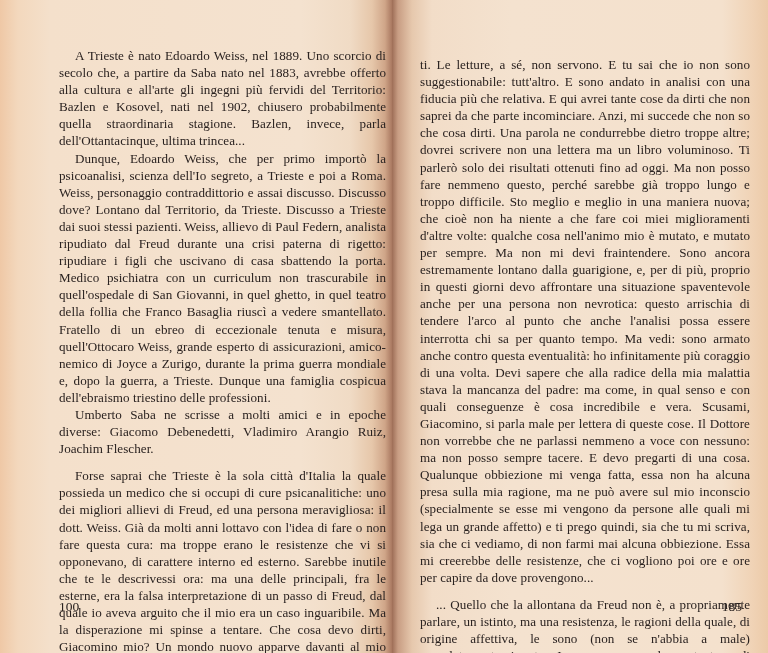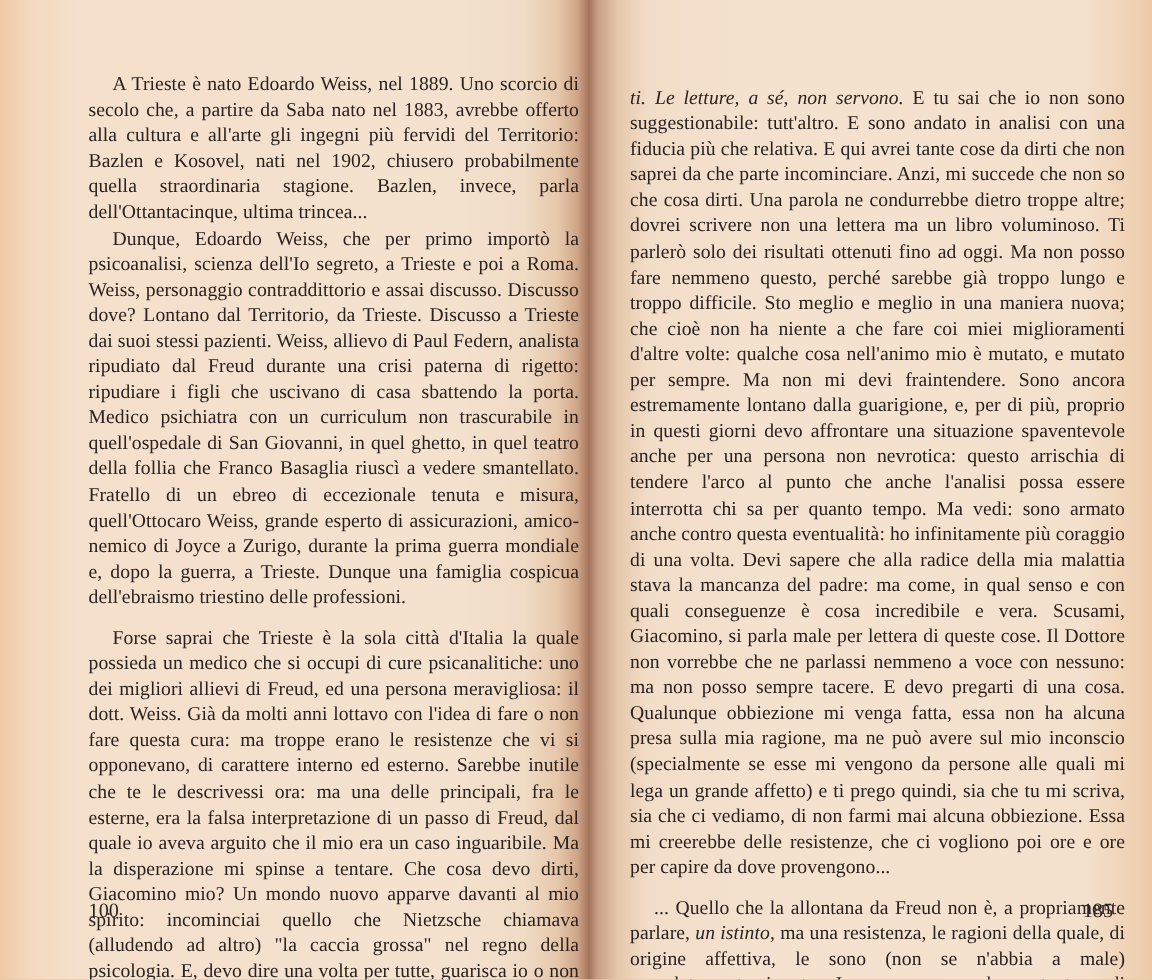--- a/index.html
+++ b/index.html
@@ -60,21 +60,20 @@
       margin: 0;
       text-indent: 16px;
     }
     .para.no-indent {
       text-indent: 0;
     }
     .para.gap {
       margin-top: 10px;
     }
     .ital {
-      font-style: italic;
     }
     .page-number {
       position: absolute;
       font-size: 13.5px;
       color: #2a2220;
       text-align: center;
     }
     .page-left .page-number {
       left: 59px;
       top: 599px;
@@ -86,20 +85,21 @@
   </style>
 </head>
 <body>
 
 <div class="spread">
 
   <div class="page page-left">
     <div class="text-block">
       <p class="para">A Trieste è nato Edoardo Weiss, nel 1889. Uno scorcio di secolo che, a partire da Saba nato nel 1883, avrebbe offerto alla cultura e all'arte gli ingegni più fervidi del Territorio: Bazlen e Kosovel, nati nel 1902, chiusero probabilmente quella straordinaria stagione. Bazlen, invece, parla dell'Ottantacinque, ultima trincea...</p>
       <p class="para">Dunque, Edoardo Weiss, che per primo importò la psicoanalisi, scienza dell'Io segreto, a Trieste e poi a Roma. Weiss, personaggio contraddittorio e assai discusso. Discusso dove? Lontano dal Territorio, da Trieste. Discusso a Trieste dai suoi stessi pazienti. Weiss, allievo di Paul Federn, analista ripudiato dal Freud durante una crisi paterna di rigetto: ripudiare i figli che uscivano di casa sbattendo la porta. Medico psichiatra con un curriculum non trascurabile in quell'ospedale di San Giovanni, in quel ghetto, in quel teatro della follia che Franco Basaglia riuscì a vedere smantellato. Fratello di un ebreo di eccezionale tenuta e misura, quell'Ottocaro Weiss, grande esperto di assicurazioni, amico-nemico di Joyce a Zurigo, durante la prima guerra mondiale e, dopo la guerra, a Trieste. Dunque una famiglia cospicua dell'ebraismo triestino delle professioni.</p>
+      <p class="para">Umberto Saba ne scrisse a molti amici e in epoche diverse: Giacomo Debenedetti, Vladimiro Arangio Ruiz, Joachim Flescher.</p>
       <p class="para gap"><span>Forse saprai che Trieste è la sola città d'Italia la quale possieda un medico che si occupi di cure psicanalitiche: uno dei migliori allievi di Freud, ed una persona meravigliosa: il dott. Weiss. Già da molti anni lottavo con l'idea di fare o non fare questa cura: ma troppe erano le resistenze che vi si opponevano, di carattere interno ed esterno. Sarebbe inutile che te le descrivessi ora: ma una delle principali, fra le esterne, era la falsa interpretazione di un passo di Freud, dal quale io aveva arguito che il mio era un caso inguaribile. Ma la disperazione mi spinse a tentare. Che cosa devo dirti, Giacomino mio? Un mondo nuovo apparve davanti al mio spirito: incominciai quello che Nietzsche chiamava (alludendo ad altro) "la caccia grossa" nel regno della psicologia. E, devo dire una volta per tutte, guarisca io o non guarisca (sono andato in analisi a 46 anni, e con una cronicità di 30 anni di malattia), la psicanalisi è una delle più grandi cose che siano state scoperte in questo secolo; è però una cosa della quale </span></p>
     </div>
     <div class="page-number">100</div>
   </div>
 
   <div class="page page-right">
     <div class="text-block">
       <p class="para no-indent"><span class="ital">ti. Le letture, a sé, non servono.</span><span> E tu sai che io non sono suggestionabile: tutt'altro. E sono andato in analisi con una fiducia più che relativa. E qui avrei tante cose da dirti che non saprei da che parte incominciare. Anzi, mi succede che non so che cosa dirti. Una parola ne condurrebbe dietro troppe altre; dovrei scrivere non una lettera ma un libro voluminoso. Ti parlerò solo dei risultati ottenuti fino ad oggi. Ma non posso fare nemmeno questo, perché sarebbe già troppo lungo e troppo difficile. Sto meglio e meglio in una maniera nuova; che cioè non ha niente a che fare coi miei miglioramenti d'altre volte: qualche cosa nell'animo mio è mutato, e mutato per sempre. Ma non mi devi fraintendere. Sono ancora estremamente lontano dalla guarigione, e, per di più, proprio in questi giorni devo affrontare una situazione spaventevole anche per una persona non nevrotica: questo arrischia di tendere l'arco al punto che anche l'analisi possa essere interrotta chi sa per quanto tempo. Ma vedi: sono armato anche contro questa eventualità: ho infinitamente più coraggio di una volta. Devi sapere che alla radice della mia malattia stava la mancanza del padre: ma come, in qual senso e con quali conseguenze è cosa incredibile e vera. Scusami, Giacomino, si parla male per lettera di queste cose. Il Dottore non vorrebbe che ne parlassi nemmeno a voce con nessuno: ma non posso sempre tacere. E devo pregarti di una cosa. Qualunque obbiezione mi venga fatta, essa non ha alcuna presa sulla mia ragione, ma ne può avere sul mio inconscio (specialmente se esse mi vengono da persone alle quali mi lega un grande affetto) e ti prego quindi, sia che tu mi scriva, sia che ci vediamo, di non farmi mai alcuna obbiezione. Essa mi creerebbe delle resistenze, che ci vogliono poi ore e ore per capire da dove provengono...</span></p>
       <p class="para gap"><span>... Quello che la allontana da Freud non è, a propriamente parlare, </span><span class="ital">un istinto</span><span>, ma una resistenza, le ragioni della quale, di origine affettiva, le sono (non se n'abbia a male) completamente ignote. Io non posso adesso tentare di persuaderla; so che sarebbe inutile, e, in ogni caso, ci vorrebbe qualcosa di più di una lettera. Voglio dirle solo che io non ero come lei. Disgraziatamente per me, ero anche molto ammalato, e tardi – troppo tardi per l'esito della cura (avevo 46 anni) – mi sono deciso a tentare l'esperimento. Viveva allora a Trieste il dottor Weiss. Scongiurato da un amico mi sono deciso – senza affatto crederci – a tentare l'esperimento e a mettermi in cura. Il mio modo di vedere cambiò dopo poche sedute. Quando il dott. Weiss dovette lasciare Trieste per Roma (e poi Roma per Chicago), così la cura rimase interrotta, io ero, se non guarito (e que-</span></p>
     </div>

